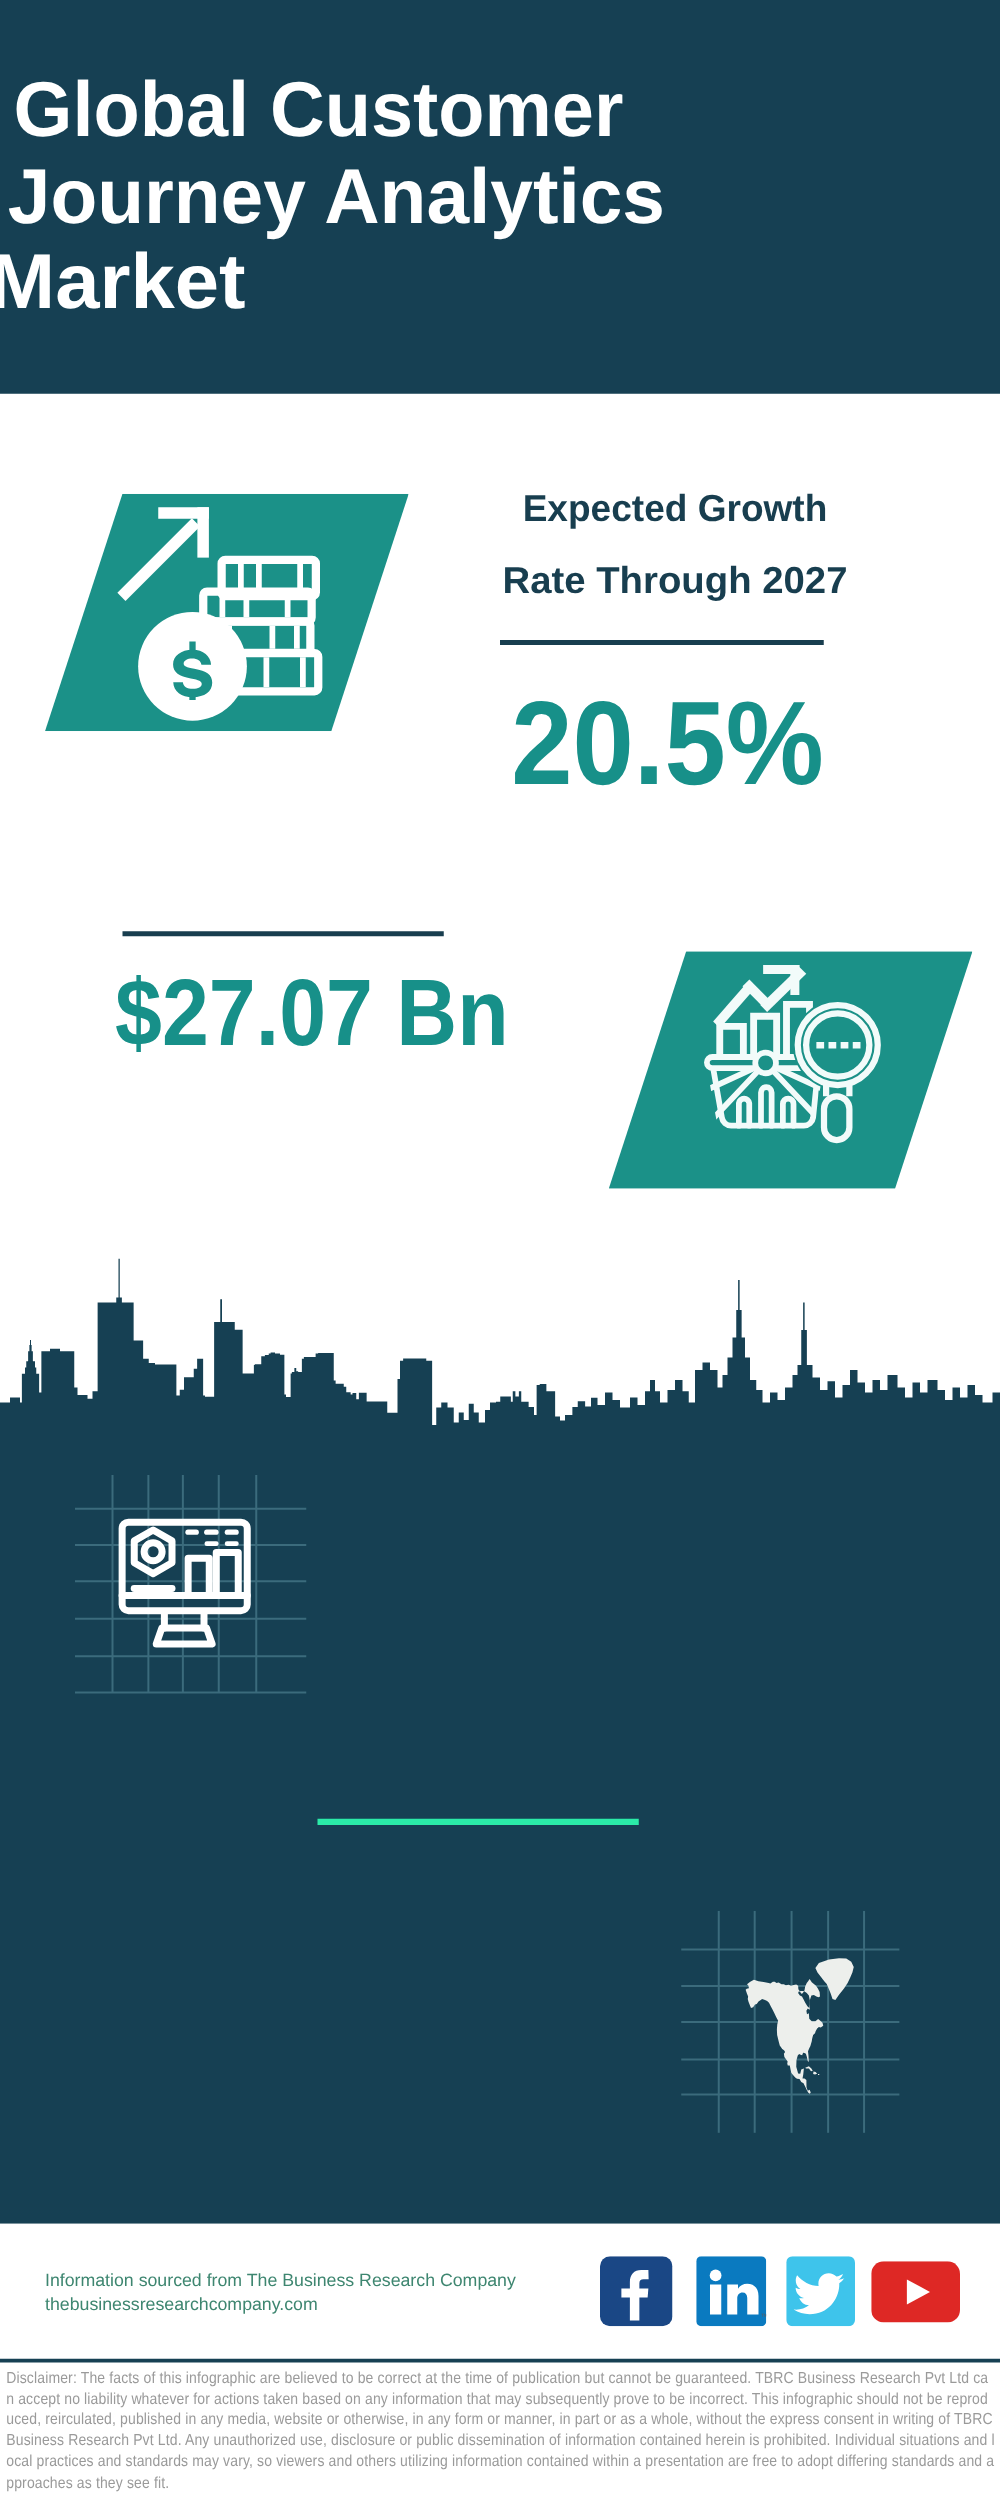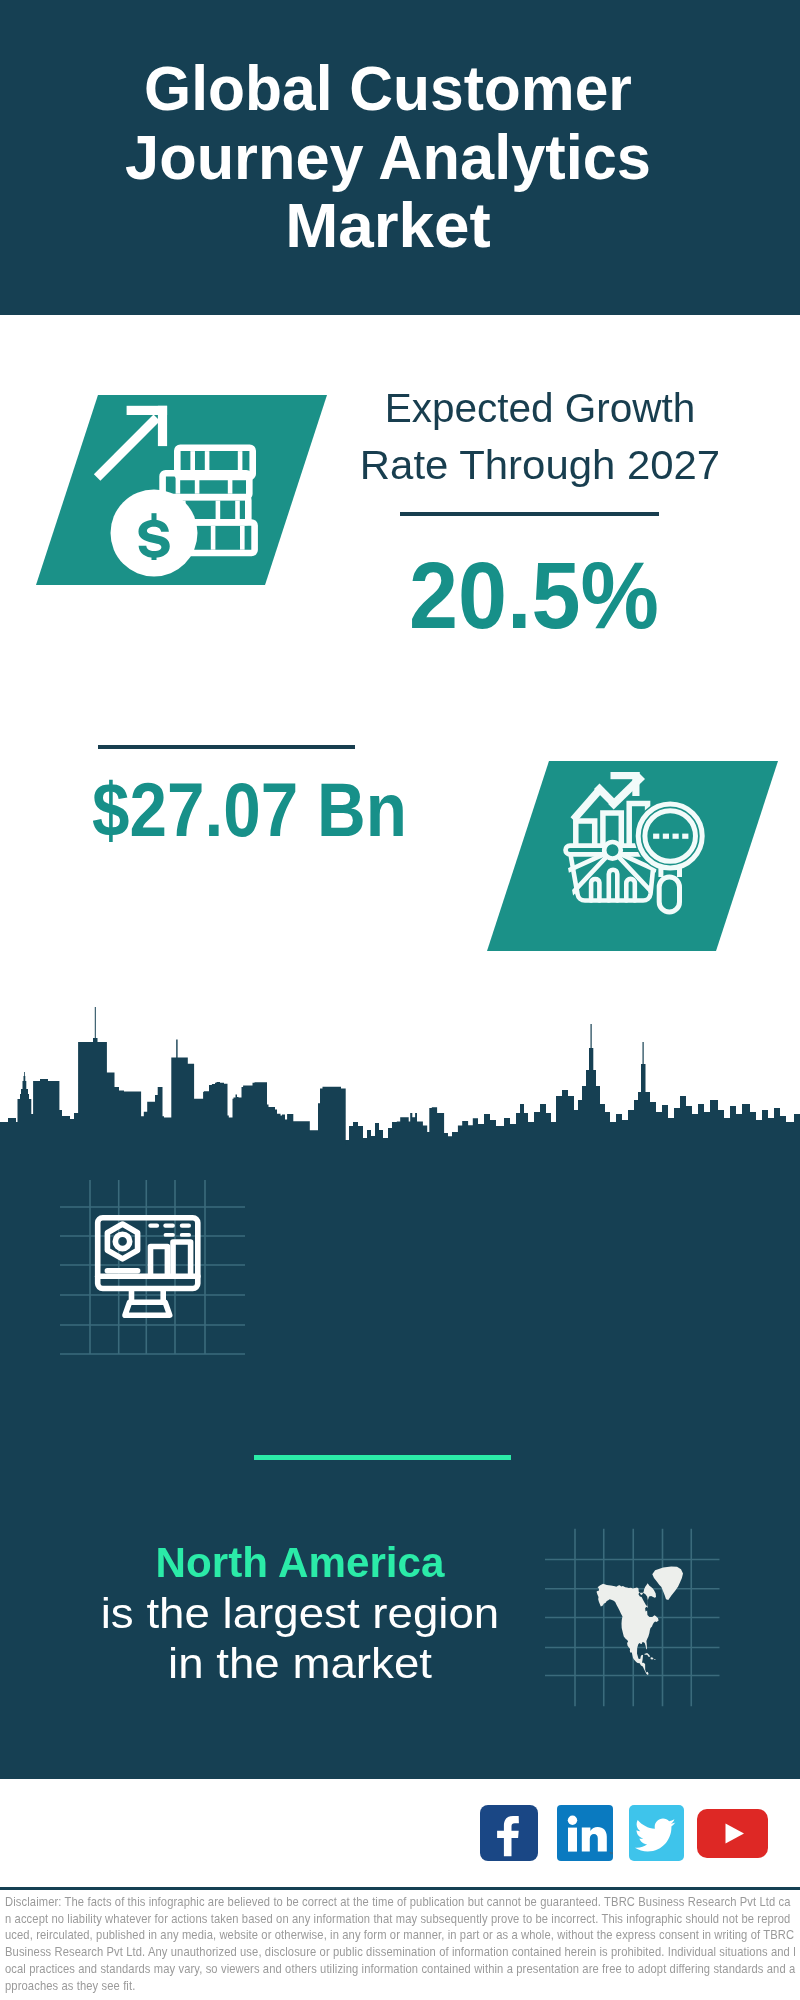--- a/index.html
+++ b/index.html
@@ -1,26 +1,26 @@
 <!DOCTYPE html>
 <html><head>
 <meta charset="utf-8">
 <style>
   html,body{margin:0;padding:0;}
   body{width:800px;height:2000px;background:#fff;font-family:"Liberation Sans",sans-serif;overflow:hidden;}
   #page{position:relative;width:800px;height:2000px;overflow:hidden;background:#fff;}
 
   
   .hdr{position:absolute;left:0;top:0;width:800px;height:315px;background:#164053;}
-  .hdr-title{position:absolute;left:0;top:55px;width:776px;text-align:center;color:#ffffff;
+  .hdr-title{position:absolute;left:0;top:55px;width:776px;text-align:left;color:#ffffff;
              font-size:62.3px;font-weight:bold;line-height:68.5px;}
   .hdr-title > div{transform-origin:center 0;}
 
   
-  .stat-title{color:#183E4F;font-size:41px;font-weight:normal;line-height:56.6px;text-align:center;}
+  .stat-title{color:#183E4F;font-size:30px;font-weight:bold;line-height:56.6px;text-align:center;}
   .stat-title > div{transform-origin:center 0;}
   .stat-rule{height:4px;background:#183E4F;margin:0 auto;}
   .stat-value{color:#179089;font-size:95px;font-weight:bold;line-height:96px;text-align:center;
               transform-origin:center 0;}
 
   .blk1-txt{position:absolute;left:330px;top:380px;width:420px;}
   .blk1-txt .stat-rule{width:259px;margin-top:19px;margin-left:70px;}
   .blk1-txt .stat-value{margin-top:31px;margin-left:-12px;}
 
   .blk2-txt{position:absolute;left:41px;top:726px;width:420px;}
@@ -257,27 +257,20 @@
       <rect x="14.6" y="58.0" width="35.8" height="5.5" rx="2.7"></rect>
       <rect x="58.3" y="13.6" width="10.8" height="4.2" rx="2.1"></rect>
       <rect x="73.3" y="13.6" width="11.6" height="4.2" rx="2.1"></rect>
       <rect x="89.8" y="13.6" width="11.2" height="4.2" rx="2.1"></rect>
       <rect x="73.6" y="23.0" width="11.3" height="3.8" rx="1.9"></rect>
       <rect x="89.8" y="23.0" width="11.2" height="3.8" rx="1.9"></rect>
     </g>
   </svg>
   <div class="mid-rule"></div>
 
-  <div class="region-txt">
-    <div class="region-hi">North America</div>
-    <div class="region-rest">
-      <div>is the largest region</div>
-      <div>in the market</div>
-    </div>
-  </div>
 
   <svg class="grid2" viewBox="0 0 200 200" width="200" height="200">
     <g stroke="#3B6B7C" stroke-width="1.6" fill="none">
       <path d="M35 8.75 V186.25"></path>
         <path d="M63.75 8.75 V186.25"></path>
         <path d="M93.25 8.75 V186.25"></path>
       <path d="M122.5 8.75 V186.25"></path>
         <path d="M151.25 8.75 V186.25"></path>
       <path d="M5 39.5 H179.5"></path>
         <path d="M5 68.75 H179.5"></path>
@@ -290,20 +283,24 @@
     <g fill="#EDEFEC">
       <path d="M6.5,31.8 L7.4,31.0 L9.1,30.6 L8.8,28.6 L7.6,27.3 L10.2,25.3 L13.1,23.7 L16.8,24.9 L20.9,25.6 L24.9,26.3 L26.3,26.7 L28.3,25.4 L29.8,25.3 L31.2,26.4 L32.9,26.0 L35.2,27.3 L37.0,27.4 L38.7,28.1 L41.0,27.7 L42.7,28.6 L45.0,28.0 L47.0,27.6 L48.5,28.6 L48.7,31.4 L50.2,33.6 L51.0,35.0 L52.2,34.6 L53.6,32.1 L54.2,28.9 L55.4,26.4 L56.5,25.0 L57.7,23.2 L59.4,25.7 L61.1,27.1 L62.8,28.6 L64.3,30.7 L65.7,33.6 L66.0,37.1 L64.8,37.8 L63.1,37.1 L61.1,36.0 L59.1,36.4 L57.9,40.0 L57.9,44.2 L57.7,47.8 L56.2,46.8 L55.1,48.5 L55.6,51.4 L57.1,50.6 L57.4,54.9 L59.4,57.0 L62.3,57.0 L64.5,55.2 L66.0,56.3 L68.0,58.2 L68.6,60.6 L66.6,62.0 L65.1,61.6 L63.7,62.7 L62.5,64.9 L62.0,66.6 L60.5,67.9 L59.8,70.6 L59.4,73.0 L58.3,76.7 L57.4,78.5 L56.4,81.0 L56.8,84.8 L57.0,89.5 L56.2,88.7 L55.5,85.5 L54.7,83.0 L53.6,82.3 L52.5,82.1 L51.7,84.1 L50.5,83.8 L49.3,83.1 L48.2,84.4 L47.2,87.9 L47.0,93.4 L48.5,98.8 L50.2,98.9 L51.0,95.5 L53.1,94.8 L52.6,99.5 L52.0,102.8 L53.6,102.8 L55.1,104.0 L55.2,109.7 L56.2,112.6 L57.7,111.7 L58.6,114.0 L57.8,115.0 L56.5,114.0 L55.4,111.9 L54.2,109.4 L52.8,106.5 L51.0,105.6 L49.6,103.2 L47.6,103.0 L46.2,101.9 L44.4,99.9 L43.0,98.1 L42.3,94.8 L41.8,92.4 L40.2,92.4 L39.8,90.8 L40.1,89.1 L38.5,86.9 L37.5,85.5 L37.1,83.0 L38.1,81.5 L37.2,80.1 L35.8,79.1 L33.8,76.4 L32.9,72.9 L31.7,67.9 L31.5,63.5 L31.8,59.5 L32.5,56.5 L30.9,53.5 L29.5,50.6 L28.1,47.8 L26.6,44.9 L25.2,42.1 L23.7,40.7 L22.0,40.0 L19.7,39.2 L18.3,40.2 L16.8,41.1 L15.4,43.1 L14.0,43.5 L12.5,45.7 L10.8,46.4 L9.9,44.2 L8.8,41.4 L8.2,39.2 L8.5,37.1 L7.6,35.0 Z M49.0,33.1 L50.8,32.8 L53.1,32.8 L55.4,34.3 L57.1,36.4 L57.8,40.0 L57.8,43.5 L57.4,46.4 L55.9,44.9 L54.2,42.1 L53.1,40.0 L51.6,37.1 L49.9,36.4 L48.5,34.3 Z" fill-rule="evenodd"></path>
       <path d="M81.2,6.5 L87.0,6.8 L91.0,9.3 L93.0,13.6 L91.9,17.9 L90.1,22.2 L88.1,26.4 L85.2,30.7 L81.2,35.7 L78.3,40.0 L76.0,39.2 L74.6,35.0 L72.9,30.7 L71.4,27.1 L69.4,25.0 L66.8,21.5 L64.0,17.9 L62.3,14.3 L65.1,10.3 L73.2,7.5 Z"></path>
       <g>
           <path d="M54.2,94.1 L57.1,92.9 L59.1,94.8 L60.2,96.6 L58.8,96.9 L57.1,94.8 L54.8,94.8 Z M60.8,97.2 L62.5,97.6 L63.7,98.9 L62.0,99.5 L60.5,99.1 Z M64.4,99.1 L65.4,99.2 L65.4,99.9 L64.4,99.9 Z"></path>
         </g>
     </g>
   </svg>
 
   <div class="foot"></div>
+  <div class="src">
+    <div class="src1">Information sourced from The Business Research Company</div>
+    <div class="src2">thebusinessresearchcompany.com</div>
+  </div>
 
   <div class="socials">
     <svg class="so so-fb" viewBox="0 0 58 56" width="58" height="56">
       <rect x="0" y="0" width="58" height="56" rx="8" fill="#1A4785"></rect>
       <path fill="#ffffff" d="M38.7 10.9 h-5.7 c-5.8 0 -9.1 3.6 -9.1 9.6 V25.7
         h-6.8 v7.2 h6.8 V51.3 h7.6 V32.9 h6.6 l0.6 -7.2 h-7.2 V21.7
         c0 -2.4 1.0 -3.4 3.3 -3.4 h4.1 Z"></path>
     </svg>
     <svg class="so so-li" viewBox="0 0 56 56" width="56" height="56">
       <rect x="0" y="0" width="56" height="56" rx="4" fill="#0A7AC0"></rect>

